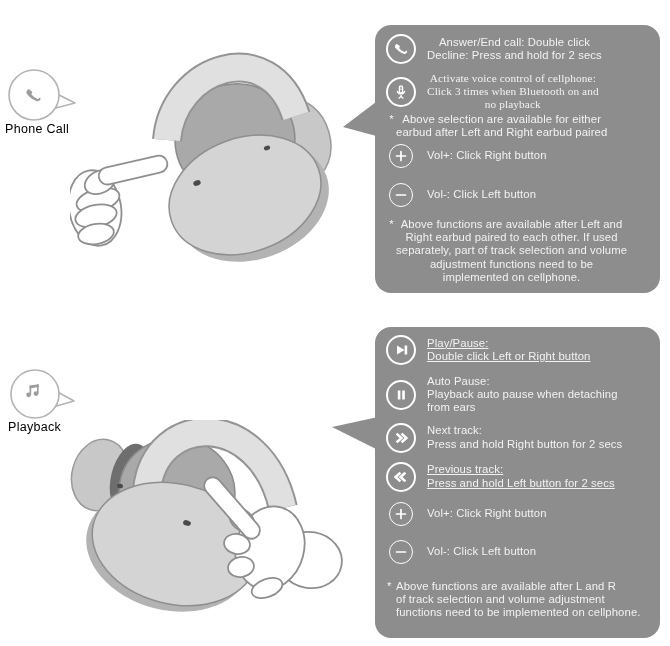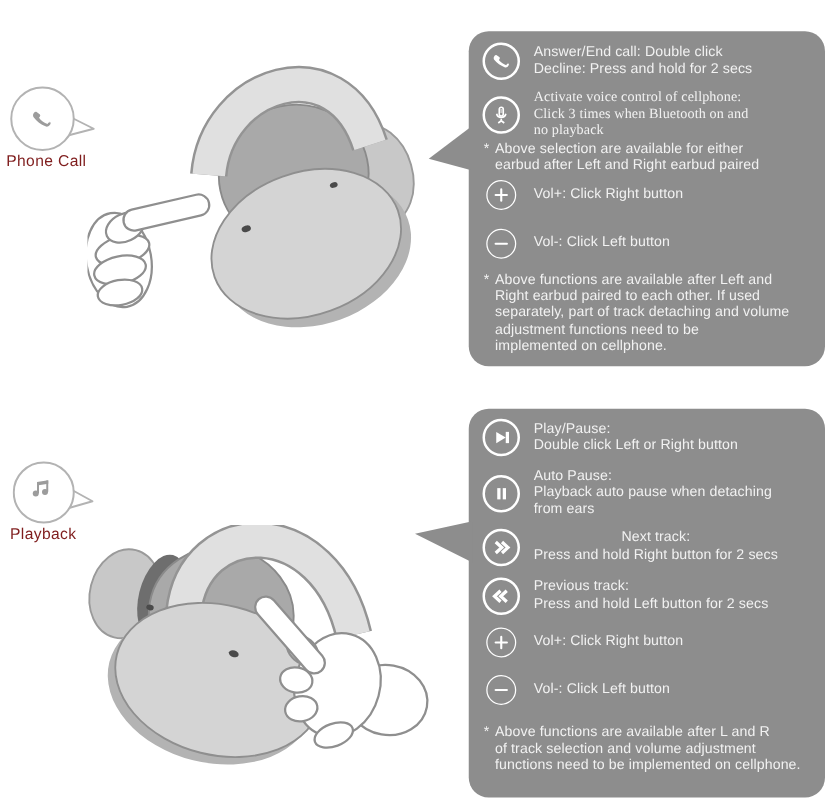--- a/index.html
+++ b/index.html
@@ -1,40 +1,40 @@
 <!DOCTYPE html>
 <html><head>
 <meta charset="utf-8">
 <style>
   html,body{margin:0;padding:0;background:#fff;}
   .stage{position:relative;width:670px;height:646px;background:#ffffff;
          font-family:"Liberation Sans",sans-serif;overflow:hidden;}
 
   
   .bubble{position:absolute;}
-  .bubble-label{position:absolute;font-size:12.5px;color:#7f1d1d;letter-spacing:.3px;white-space:nowrap;}
+  .bubble-label{position:absolute;font-size:12.5px;color:#000000;letter-spacing:.3px;white-space:nowrap;}
 
   
   .panel{position:absolute;left:375px;width:285px;background:#8d8d8d;border-radius:16px;
          color:#f2f2f2;box-sizing:border-box;padding:9px 8px 6px 11px;}
-  #panel-phone{top:25px;height:268px;}
+  #panel-phone{top:25px;height:268px;text-align:center;}
   #panel-playback{top:327px;height:311px;padding-top:8px;}
   .pointer{position:absolute;}
 
   .prow{display:flex;align-items:center;}
   .ring{flex:none;display:flex;align-items:center;justify-content:center;
         border:2px solid #ffffff;border-radius:50%;box-sizing:border-box;}
   .r30{width:30px;height:30px;margin-right:11px;}
   .r24{width:24px;height:24px;border-width:1.8px;margin:0 14px 0 3px;}
   .txt{font-size:11.3px;line-height:13.2px;letter-spacing:.1px;}
   .note{display:flex;margin-left:1px;}
   .star{flex:none;width:9px;font-size:11.3px;line-height:13.2px;}
 
   .mb2{margin-bottom:1px;font-family:Liberation Serif, serif;}.mb5{margin-bottom:5px;}
-  .mb8{margin-bottom:8px;}.mb9{margin-bottom:9px;text-align:center;}.mb10{margin-bottom:10px;}
+  .mb8{margin-bottom:8px;}.mb9{margin-bottom:9px;}.mb10{margin-bottom:10px;text-decoration:underline;}
   .mb11{margin-bottom:11px;}.mb14{margin-bottom:14px;}
   .mb15{margin-bottom:15px;}.mb16{margin-bottom:16px;}
 
   svg{display:block;}
 </style>
 </head>
 <body>
 
 <div class="stage">
 
@@ -173,21 +173,21 @@
       <div class="txt">
         <div>Vol-: Click Left button</div>
       </div>
     </div>
 
     <div class="note">
       <span class="star">*</span>
       <div class="txt">
         <div>Above functions are available after Left and</div>
         <div>Right earbud paired to each other. If used</div>
-        <div>separately, part of track detaching and volume</div>
+        <div>separately, part of track selection and volume</div>
         <div>adjustment functions need to be</div>
         <div>implemented on cellphone.</div>
       </div>
     </div>
   </div>
 
   <div class="panel" id="panel-playback">
     <svg class="pointer" style="left:-44px;top:88px;" width="47" height="38" viewBox="0 0 47 38">
       <polygon points="47,2 1,12 47,35" fill="#8d8d8d"></polygon>
     </svg>

